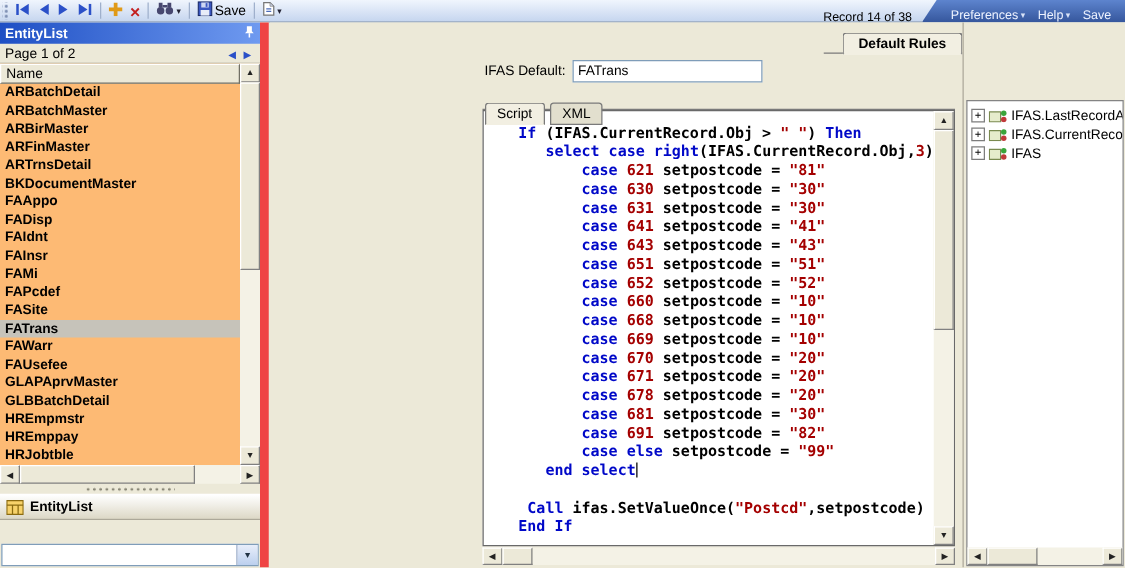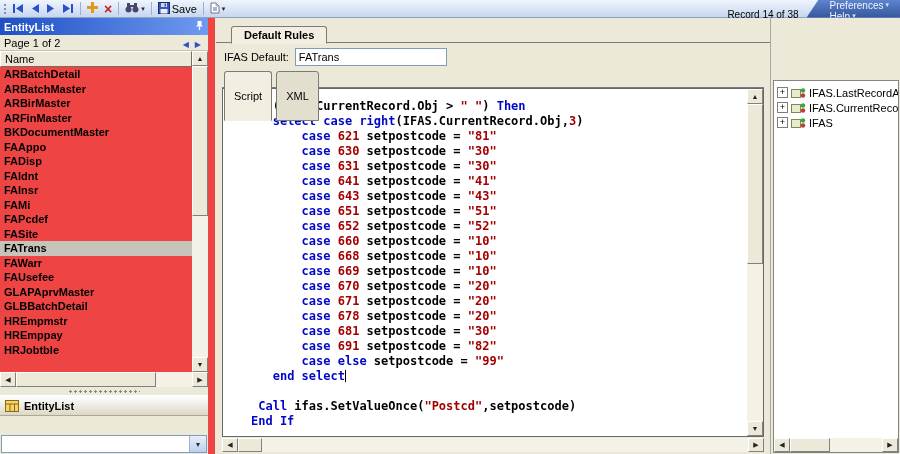--- a/index.html
+++ b/index.html
@@ -12,36 +12,36 @@
     display:flex; align-items:center; }
   .grip { width:5px; height:14px; margin:0 2px;
     background-image:radial-gradient(circle,#7e90b4 1px,transparent 1.3px);
     background-size:4px 4px; background-position:1px 1px; }
   .tb-btn { border:none; background:transparent; height:16px; padding:0 3px;
     display:flex; align-items:center; gap:2px; font-size:11px; cursor:default; }
   .tb-sep { width:1px; height:13px; background:#9fb0cc; margin:0 3px; }
   .x-glyph { color:#c42020; font-weight:bold; font-size:14px; line-height:10px; }
   .dd { font-size:7px; color:#223; }
   .record-status { margin-left:auto; margin-right:8px; font-size:10px; color:#000;margin-top:12px; }
-  .menu-bar { height:18px; display:flex; align-items:flex-start; padding:0 6px 0 18px;
+  .menu-bar { height:18px; display:flex; align-items:flex-end; padding:0 6px 0 18px;
     background:linear-gradient(#5d84ce,#35569c);
-    clip-path:polygon(12px 0,100% 0,100% 100%,0 100%);flex-direction:column; }
+    clip-path:polygon(12px 0,100% 0,100% 100%,0 100%); }
   .menu-item { color:#eef3ff; font-size:10px; padding:0 5px; display:flex; align-items:center; gap:2px; white-space:nowrap; }
   .menu-arrow { font-size:7px; color:#d7e2f7; }
 
   
   .left-panel { position:absolute; top:18px; left:0; width:215px; bottom:0;
     background:#ece9d8; border-right:7px solid #ef4444; display:flex; flex-direction:column; }
   .lp-header { height:17px; flex:none; background:linear-gradient(90deg,#1e4fc4,#6f9af0);
     color:#fff; font-weight:bold; font-size:11px; display:flex; align-items:center;
     justify-content:space-between; padding:0 4px; }
   .lp-pager { height:16px; flex:none; display:flex; align-items:center; justify-content:space-between;
     padding:0 4px; border-bottom:1px solid #c6c3b3; }
   .pg-arrow { font-size:8px; color:#2b50c8; padding:0 3px; }
-  .lp-listwrap { height:321px; flex:none; display:flex; background:#ef4444; }
+  .lp-listwrap { height:321px; flex:none; display:flex; background:#fdba74; }
   .lp-listcol { flex:1; display:flex; flex-direction:column; overflow:hidden; }
   .lp-col-header { height:16px; flex:none; background:#ece9d8; border:1px solid;
     border-color:#fff #716f64 #716f64 #fff; padding:1px 4px; font-size:11px; }
   .lp-rows { flex:1; overflow:hidden;font-weight:bold; }
   .lp-row { height:14.5px; line-height:14.5px; padding:0 4px; white-space:nowrap; font-size:11px; }
   .lp-row.selected { background:#c6c3ba; }
   .lp-hscroll { height:15px; flex:none; }
   .lp-splitter { height:8px; flex:none; display:flex; align-items:center; justify-content:center; }
   .lp-splitter .dots { width:72px; height:3px;
     background-image:radial-gradient(circle,#8a8878 1px,transparent 1.2px); background-size:5px 3px; }
@@ -60,32 +60,32 @@
   .sb-h { display:flex; background:#f4f2e6; }
   .sb-btn { flex:none; background:#ece9d8; border:1px solid; border-color:#fff #808080 #808080 #fff;
     display:flex; align-items:center; justify-content:center; font-size:7px; color:#222; }
   .sb-v .sb-btn { width:16px; height:15px; }
   .sb-h .sb-btn { width:16px; height:100%; }
   .sb-thumb { background:#ece9d8; border:1px solid; border-color:#fff #808080 #808080 #fff; flex:none; }
   .sb-track { flex:1; }
 
   
   .main-panel { position:absolute; top:18px; left:216px; width:554px; bottom:0;
-    background:#ece9d8; display:flex; flex-direction:column; }
+    background:#ece9d8; display:flex; flex-direction:column;align-items:flex-end; }
   .mp-top { height:7px; flex:none; }
   .mp-tabrow { height:18px; flex:none; padding-left:15px; border-bottom:1px solid #7a7a7a; }
   .page-tab { position:relative; top:1px; display:inline-block; padding:2px 12px;
     background:#f2efe2; border:1px solid #7a7a7a; border-bottom:1px solid #f2efe2;
     border-radius:3px 3px 0 0; font-weight:bold; font-size:11px; }
   .mp-body { flex:1; min-height:0; display:flex; flex-direction:column; padding:3px 6px 2px 6px; }
   .field-row { flex:none; display:flex; align-items:center; gap:6px; margin:2px 0 4px 2px; }
   .field-input { width:152px; height:18px; border:1px solid #7f9db9; background:#fff;
     font-size:11px; padding:1px 3px; font-family:inherit; }
   .inner-tabs { flex:none; height:18px; padding-left:2px; border-bottom:1px solid #7a7a7a; }
-  .inner-tab { position:relative; top:1px; display:inline-block; padding:18px 9px;
+  .inner-tab { position:relative; top:12px; display:inline-block; padding:2px 9px;
     border:1px solid #7a7a7a; border-radius:3px 3px 0 0; margin-right:1px;
     background:#e2dfce; font-size:11px; }
   .inner-tab.active { background:#f2efe2; border-bottom:1px solid #f2efe2; font-size:11px; }
   .code-area { flex:1; min-height:0; border:1px solid #696969; background:#fff; display:flex; }
   .code-content { flex:1; overflow:hidden; padding:10px 0 0 28px;
     font-family:"DejaVu Sans Mono","Liberation Mono",monospace; font-size:12px;
     font-weight:bold; line-height:15px; white-space:pre; }
   .code-line { white-space:pre; }
   .tok-kw { color:#0008c8; }
   .tok-num { color:#a40000; }
@@ -219,20 +219,21 @@
   </div>
 
   <div class="lp-listwrap">
     <div class="lp-listcol">
       <div class="lp-col-header">Name</div>
       <div class="lp-rows">
           <div class="lp-row">ARBatchDetail</div>
           <div class="lp-row">ARBatchMaster</div>
           <div class="lp-row">ARBirMaster</div>
           <div class="lp-row">ARFinMaster</div>
+          <div class="lp-row">ARTrnsDetail</div>
           <div class="lp-row">BKDocumentMaster</div>
           <div class="lp-row">FAAppo</div>
           <div class="lp-row">FADisp</div>
           <div class="lp-row">FAIdnt</div>
           <div class="lp-row">FAInsr</div>
           <div class="lp-row">FAMi</div>
           <div class="lp-row">FAPcdef</div>
           <div class="lp-row">FASite</div>
           <div class="lp-row selected">FATrans</div>
           <div class="lp-row">FAWarr</div>

